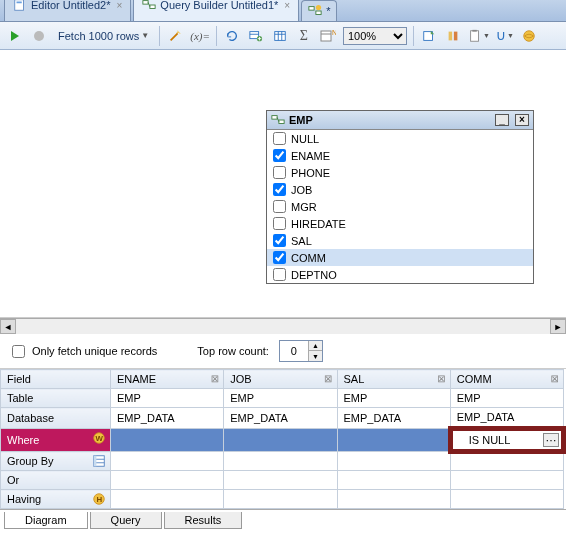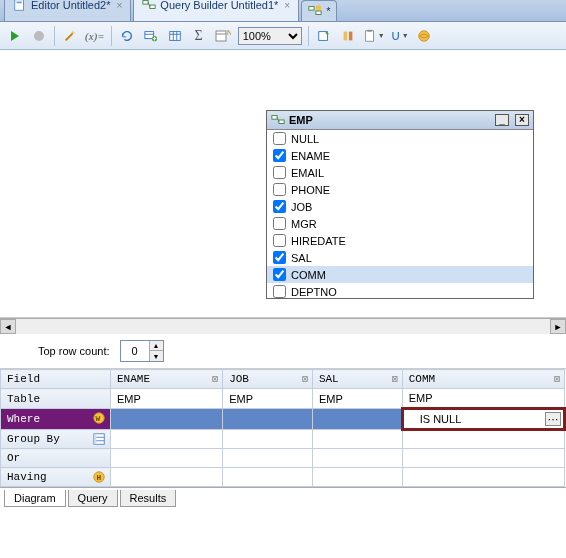--- a/index.html
+++ b/index.html
@@ -148,21 +148,20 @@
   .grid th, .grid td {
     border: 1px solid #c5cfdc;
     padding: 3px 6px;
     text-align: left;
     height: 19px;
     font-weight: normal;
   }
   .grid th {
     background: linear-gradient(#f0f4fa, #dfe8f3);
     position: relative;
-    font-family: Liberation Mono, monospace;
   }
   .grid .rowhdr {
     background: linear-gradient(#f0f4fa, #dfe8f3);
     width: 110px;
     position: relative;
   }
   .grid .del-x {
     position: absolute;
     right: 4px;
     top: 3px;
@@ -170,21 +169,21 @@
     font-size: 10px;
     cursor: pointer;
   }
   .grid tr.where-row td, .grid tr.where-row th {
     background: #5f87c7;
     color: #fff;
   }
   .grid tr.where-row td.comm-cell {
     background: #fff;
     color: #000;
-    border: 3px solid #7f1d1d;
+    border: 5px solid #7f1d1d;
     position: relative;
     padding-left: 16px;
   }
   .grid tr.where-row td.comm-cell .dots {
     position:absolute; right:2px; top:2px;
     width:16px;height:14px;border:1px solid #888;background:#eee;
     display:flex;align-items:center;justify-content:center;cursor:pointer;
   }
   .row-icon {
     position: absolute;
@@ -195,21 +194,21 @@
   }
   .bottom-tabs {
     display: flex;
     background: #fff;
     border-top: 1px solid #aaa;
     padding: 0 4px;
     height: 20px;
     align-items: end;
   }
   .btab {
-    padding: 2px 9px;
+    padding: 2px 20px;
     border: 1px solid #999;
     border-top: none;
     background: #eee;
     margin-right: 2px;
     cursor: pointer;
   }
   .btab.active { background: #fff; }
 </style>
 </head>
 <body>
@@ -245,20 +244,24 @@
 <div class="toolbar">
   <div class="tbtn">
     <svg width="12" height="12" viewBox="0 0 12 12">
         <path d="M2 1 L10 6 L2 11 Z" fill="#2aa02a"></path>
       </svg>
   </div>
   <div class="tbtn">
     <svg width="12" height="12" viewBox="0 0 12 12">
         <circle cx="6" cy="6" r="5" fill="#bbb"></circle>
       </svg>
+  </div>
+  <div class="tbtn text">
+    <span>Fetch 1000 rows</span>
+    <span style="margin-left:2px;font-size:8px;color:#555">▼</span>
   </div>
   <div class="sep"></div>
   <div class="tbtn">
     <svg width="14" height="14" viewBox="0 0 16 16">
         <path d="M3 13 L11 5" stroke="#cc7a00" stroke-width="2"></path>
         <path d="M11 2 L12 4 M14 5 L12 4 M10 4 L12 4" stroke="#f0c040"></path>
       </svg>
   </div>
   <div class="tbtn">
     <span style="font-style:italic;color:#555;font-family:serif">(x)=</span>
@@ -352,24 +355,20 @@
         <div class="col-row">
           <input type="checkbox" style="">
           <span>NULL</span>
         </div>
         <div class="col-row">
           <input type="checkbox" checked="" style="">
           <span>ENAME</span>
         </div>
         <div class="col-row">
           <input type="checkbox" style="">
-          <span>EMAIL</span>
-        </div>
-        <div class="col-row">
-          <input type="checkbox" style="">
           <span>PHONE</span>
         </div>
         <div class="col-row">
           <input type="checkbox" checked="" style="">
           <span>JOB</span>
         </div>
         <div class="col-row">
           <input type="checkbox" style="">
           <span>MGR</span>
         </div>
@@ -396,20 +395,24 @@
 <div class="hscroll">
   <div class="arrow left">
       <span>◄</span>
     </div>
   <div class="arrow right">
       <span>►</span>
     </div>
 </div>
 
 <div class="options-row">
+  <label>
+    <input type="checkbox" style="">
+    <span>Only fetch unique records</span>
+  </label>
   <div style="width:20px"></div>
   <span>Top row count:</span>
   <div class="spinner">
     <input type="text" value="0" style="">
     <div class="spin-btns">
       <div>▲</div>
       <div>▼</div>
     </div>
   </div>
 </div>
@@ -423,22 +426,29 @@
     <th><span>SAL</span><span class="del-x">⊠</span></th>
     <th><span>COMM</span><span class="del-x">⊠</span></th>
   </tr>
   <tr>
     <th class="rowhdr"><span>Table</span></th>
     <td>EMP</td>
     <td>EMP</td>
     <td>EMP</td>
     <td>EMP</td>
   </tr>
+  <tr>
+    <th class="rowhdr"><span>Database</span></th>
+    <td>EMP_DATA</td>
+    <td>EMP_DATA</td>
+    <td>EMP_DATA</td>
+    <td>EMP_DATA</td>
+  </tr>
   <tr class="where-row">
-    <th class="rowhdr" style="background:#701a75">
+    <th class="rowhdr" style="background:#be185d">
       <span>Where</span>
       <svg class="row-icon" viewBox="0 0 16 16">
             <circle cx="8" cy="8" r="6" fill="#f0c040" stroke="#cc9020"></circle>
             <text x="4" y="11" font-size="9" fill="#7a4a00" font-weight="bold">W</text>
           </svg>
     </th>
     <td></td>
     <td></td>
     <td></td>
     <td class="comm-cell">

